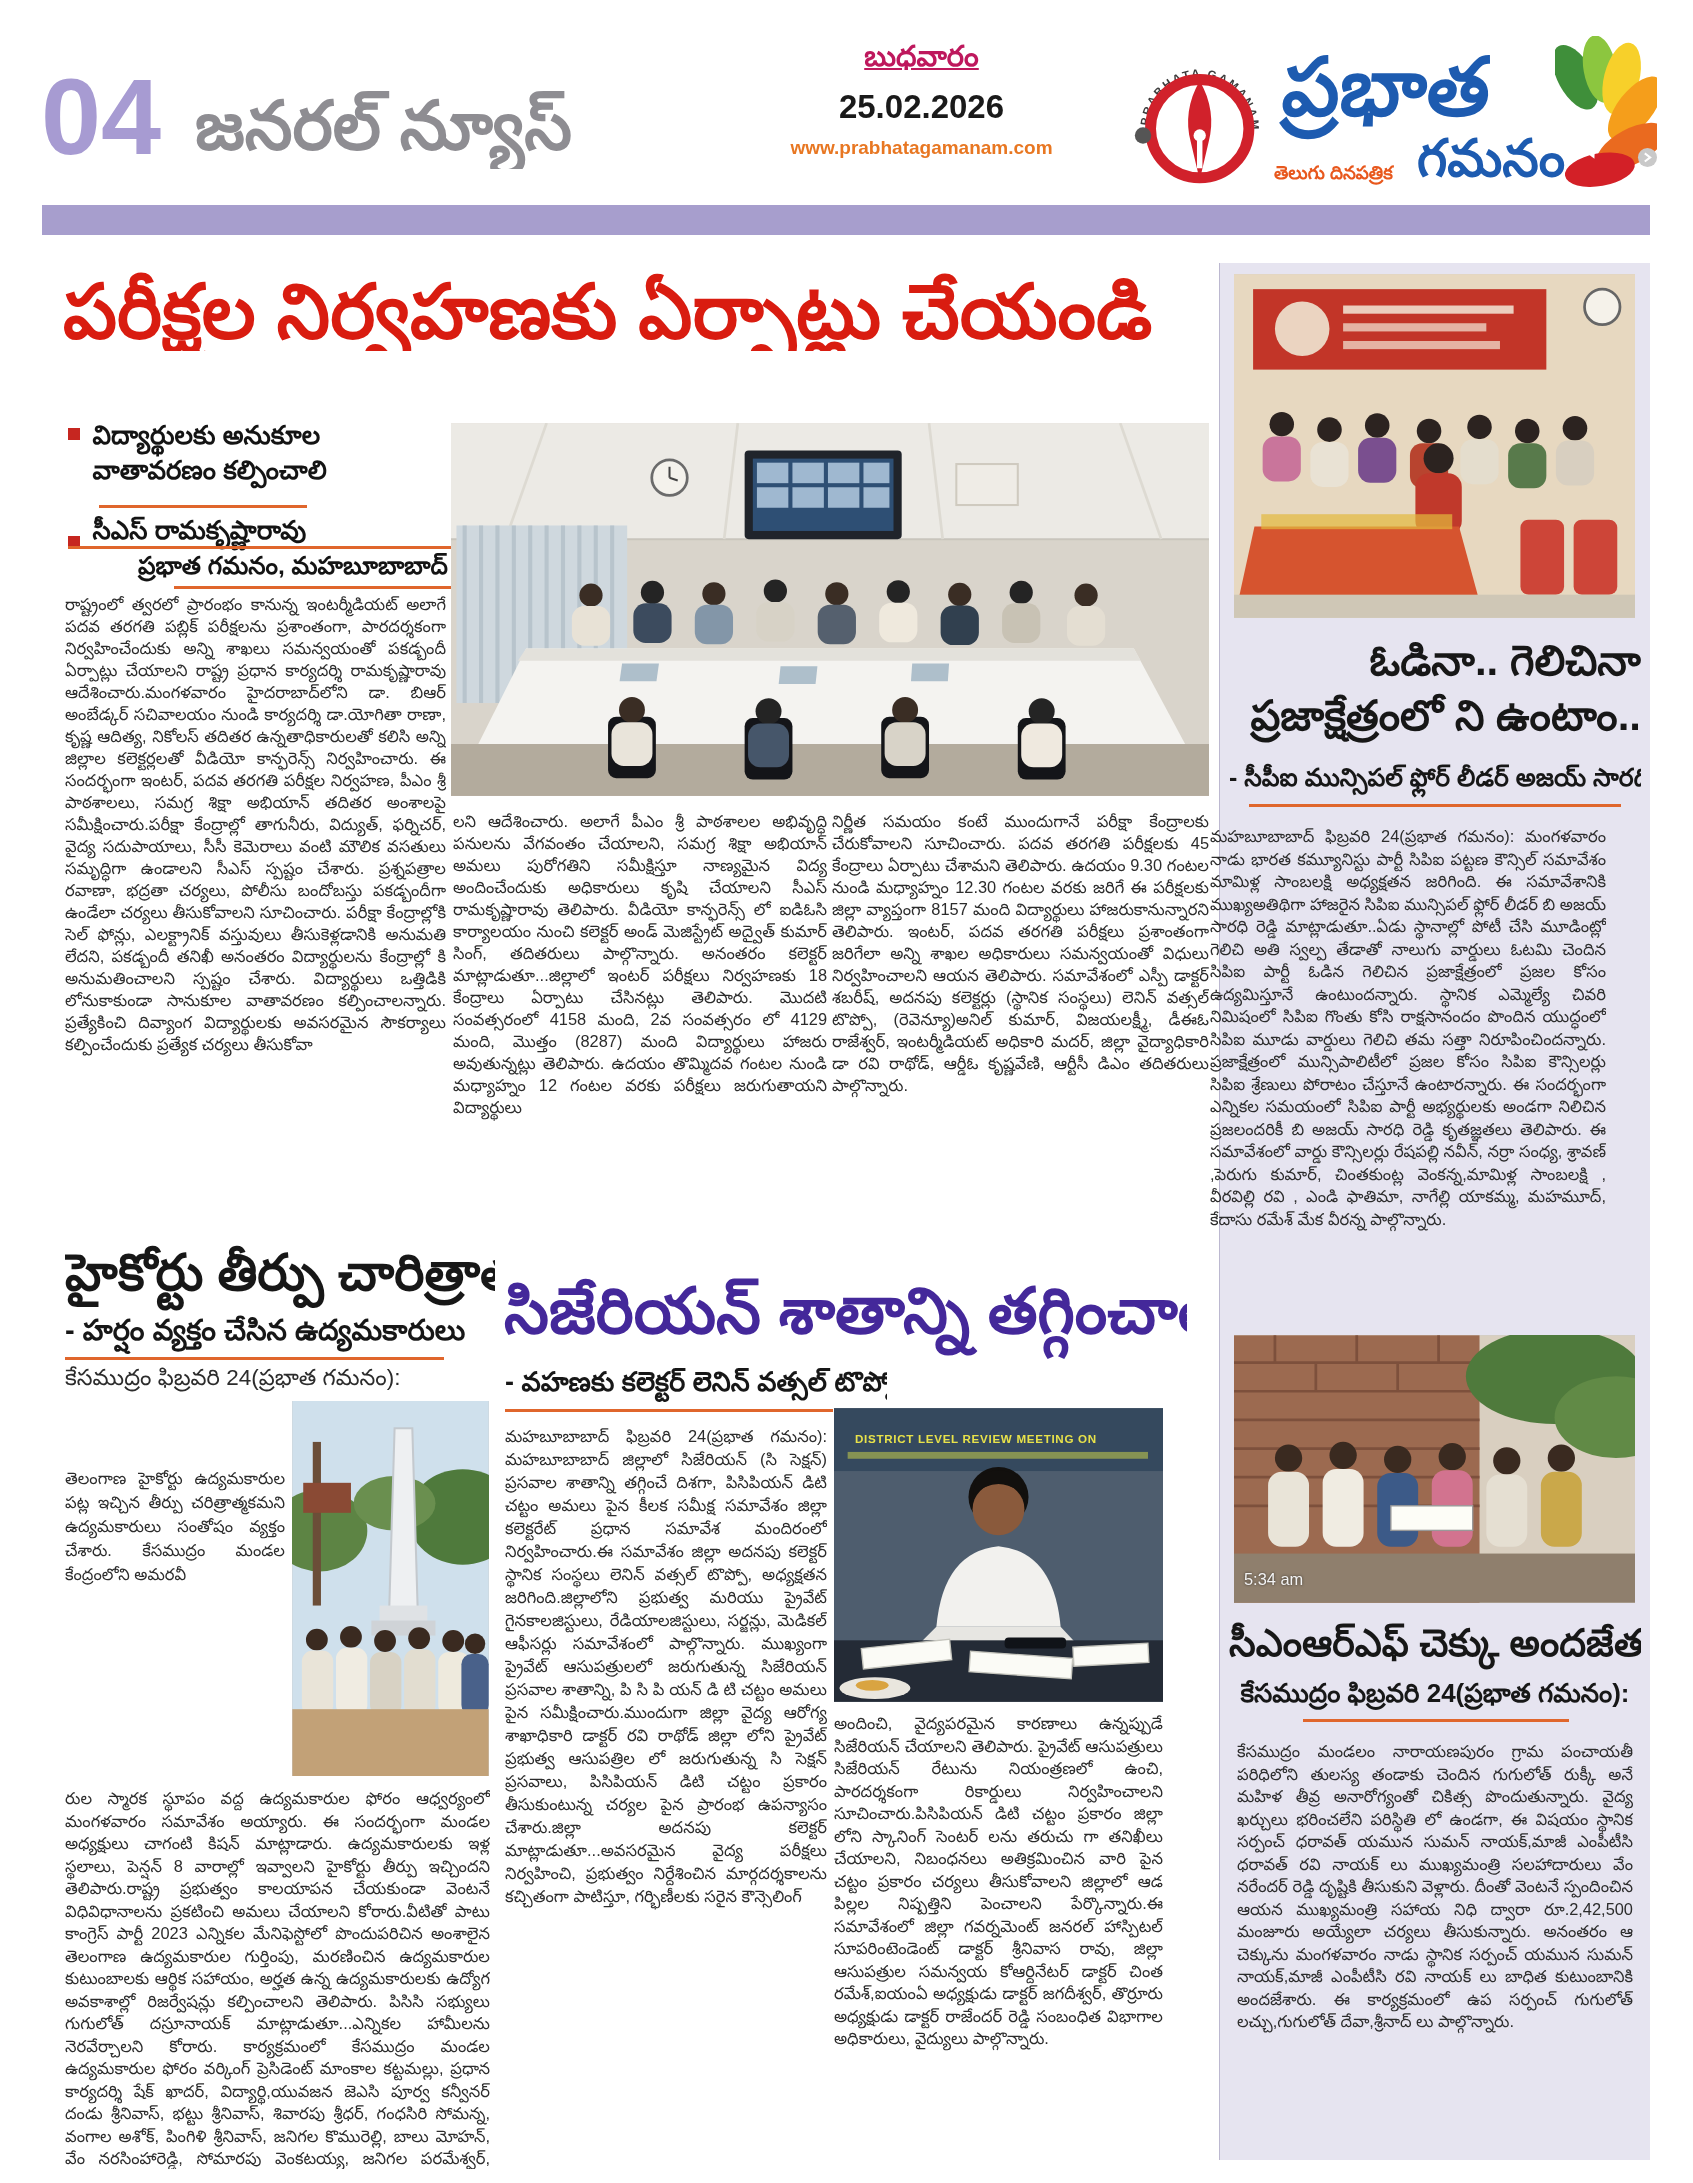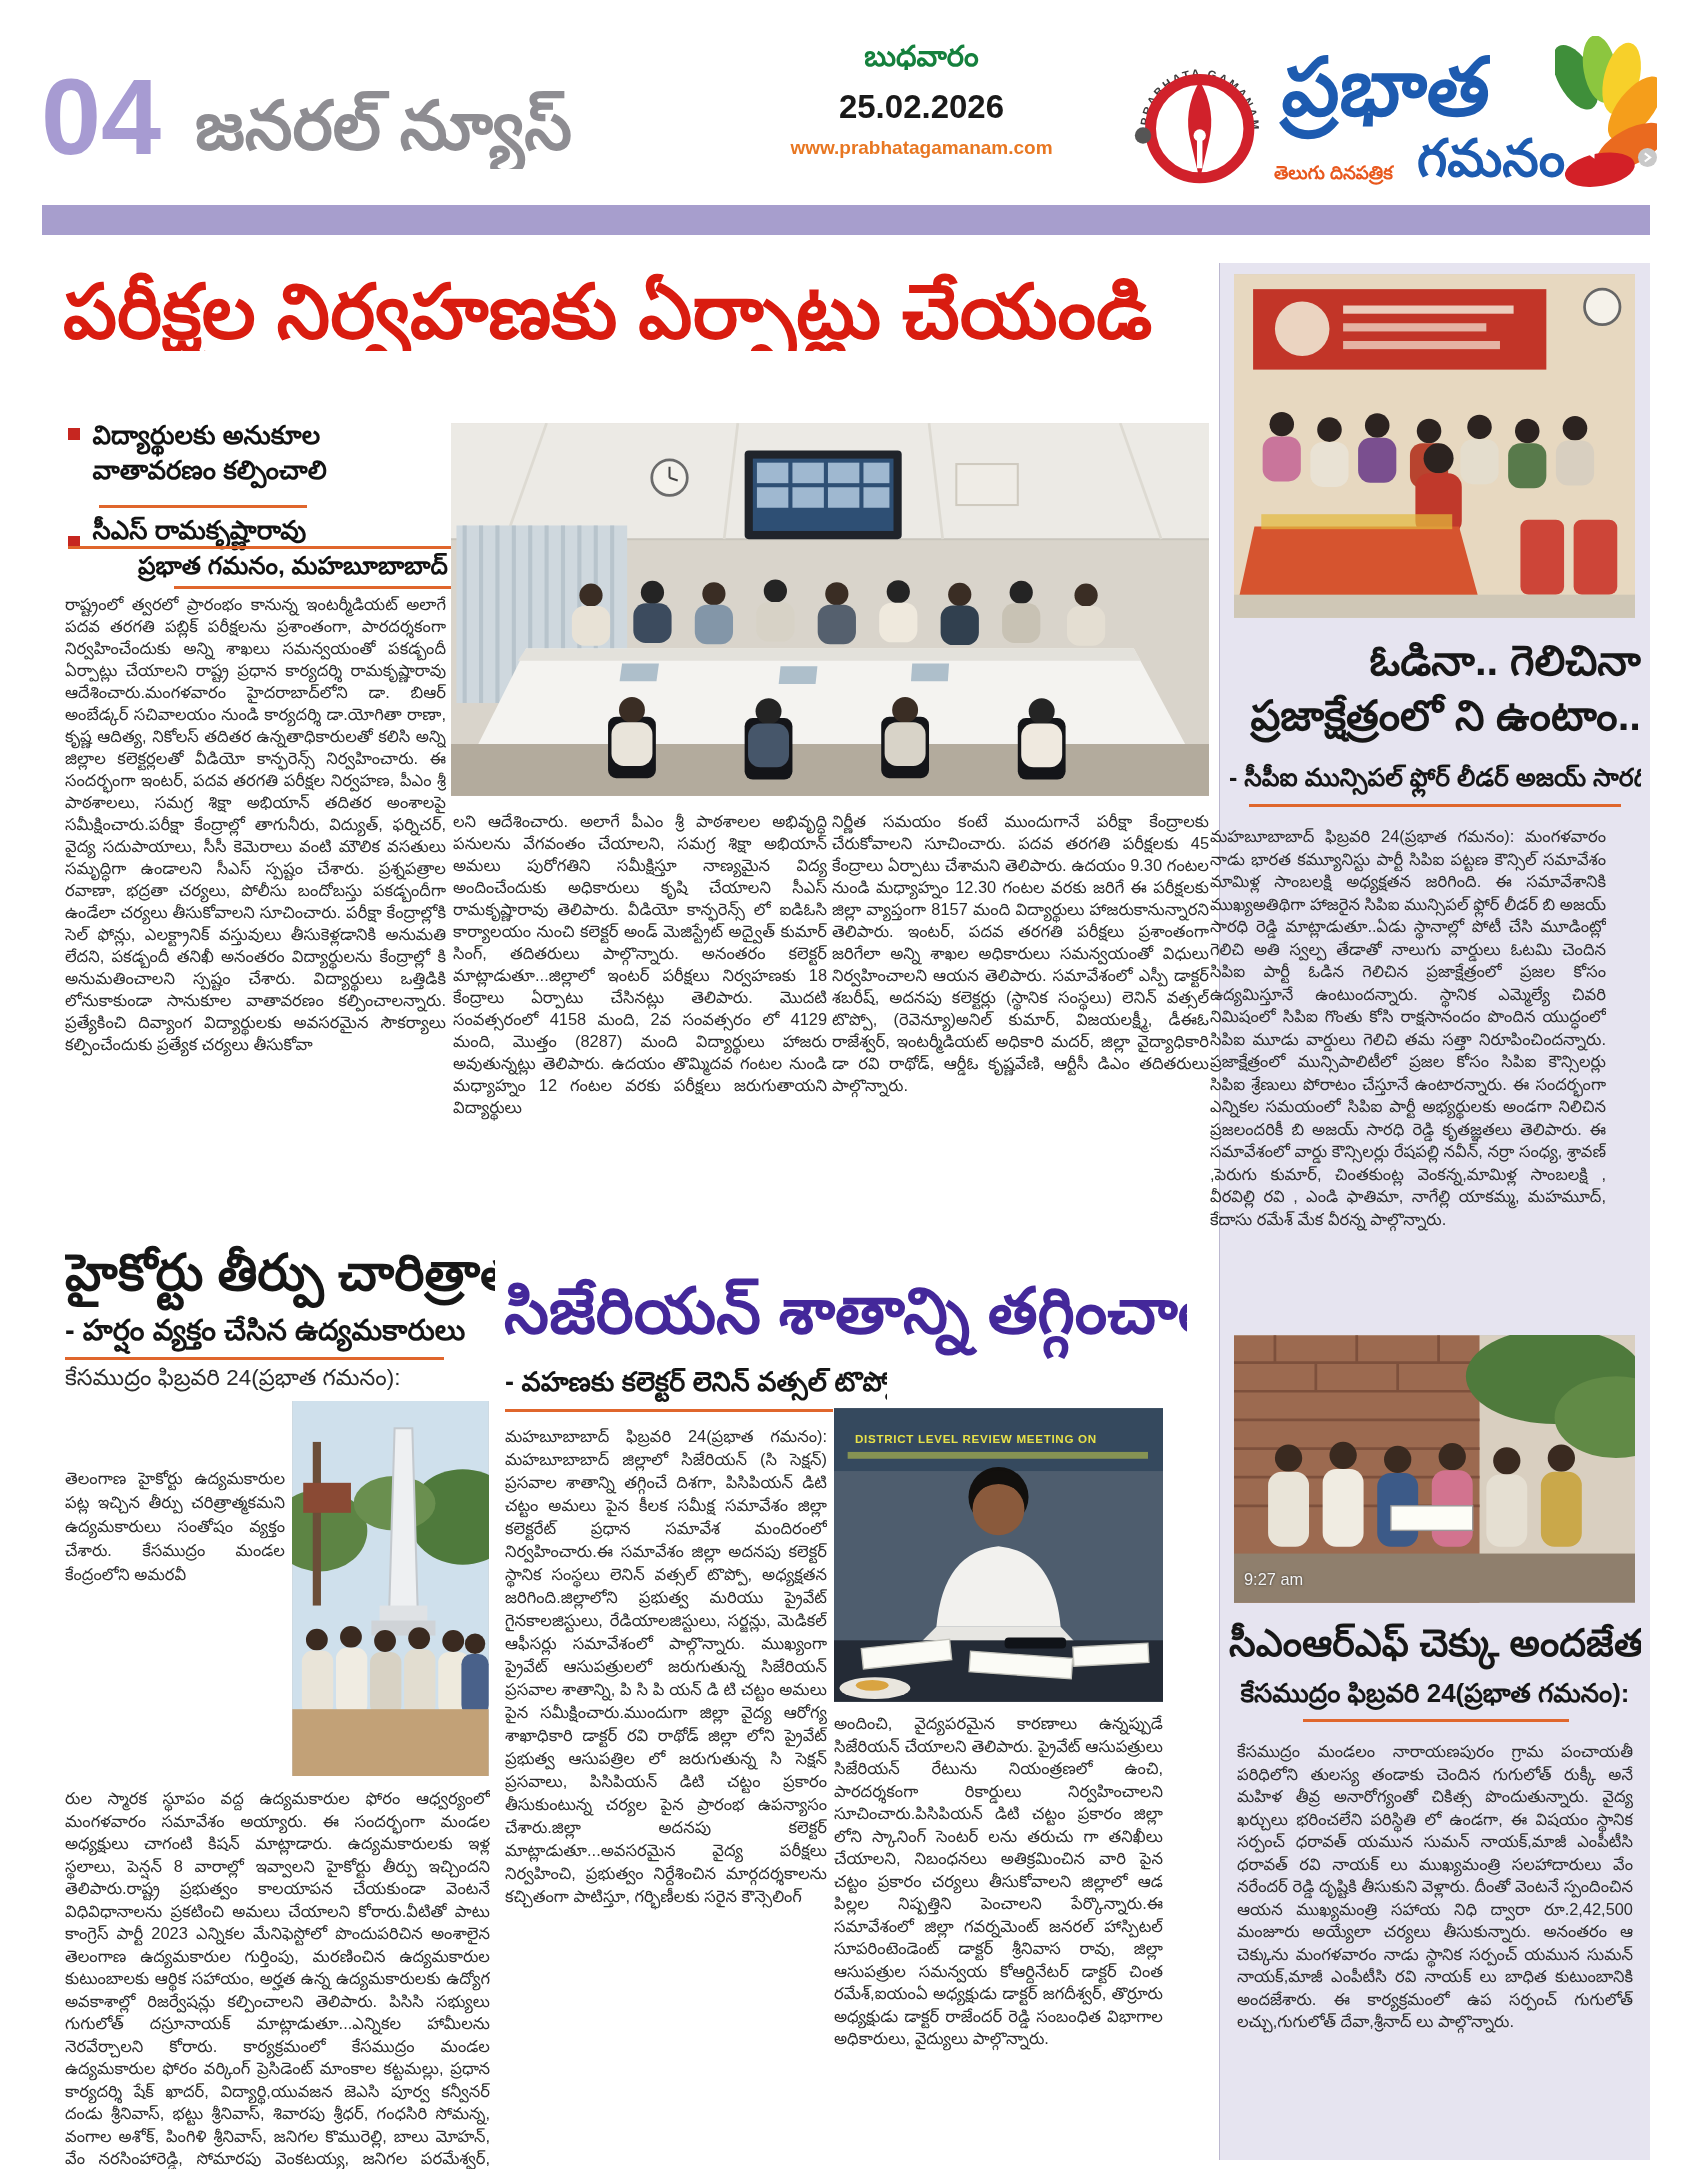--- a/index.html
+++ b/index.html
@@ -5,21 +5,21 @@
   html,body{margin:0;padding:0;background:#ffffff;}
   *{box-sizing:border-box;}
   .page{position:relative;width:1693px;height:2183px;background:#ffffff;overflow:hidden;
         font-family:"Liberation Sans",sans-serif;color:#222;}
   .abs{position:absolute;}
   
   .page-num{left:41px;top:63px;font-size:108px;font-weight:800;color:#a79bd2;line-height:1;}
   .section-title{left:195px;top:81px;font-size:68px;font-weight:800;color:#8e8d92;
                  white-space:nowrap;overflow:hidden;max-width:614px;line-height:1.3;}
   .date-block{left:785px;top:40px;width:273px;text-align:center;}
-  .weekday{font-size:29px;font-weight:700;color:#15803d;}
+  .weekday{font-size:29px;font-weight:700;color:#be185d;text-decoration:underline;}
   .date{font-size:33px;font-weight:800;color:#1a1a1a;margin-top:8.2px;}
   .website{font-size:19px;font-weight:700;color:#e87722;margin-top:11px;}
   .emblem{left:1128px;top:33px;width:140px;height:164px;}
   .logo-name1{left:1282px;top:41px;font-size:81px;font-weight:800;color:#1d5bb0;
               white-space:nowrap;transform:skewX(-4deg);}
   .logo-name2{left:1417px;top:128px;font-size:52px;font-weight:800;color:#1d5bb0;white-space:nowrap;}
   .logo-tagline{left:1274px;top:162px;font-size:18.4px;font-weight:700;color:#e8581d;white-space:nowrap;}
   .leaves{left:1555px;top:36px;width:102px;height:164px;}
   .header-bar{left:42px;top:205px;width:1608px;height:30px;background:#a79ecd;}
   
@@ -298,21 +298,21 @@
           <rect x="290" y="198" width="60" height="112" rx="20" fill="#d2738f"></rect>
         <circle cx="400" cy="184" r="20" fill="#3a2a20"></circle>
           <rect x="370" y="204" width="60" height="106" rx="20" fill="#e5dfd2"></rect>
         <circle cx="480" cy="180" r="20" fill="#3a2a20"></circle>
           <rect x="450" y="200" width="60" height="110" rx="20" fill="#caa84a"></rect>
       </g>
       <rect x="230" y="250" width="120" height="36" fill="#fdfdf7" stroke="#999" stroke-width="2"></rect>
       <rect y="320" width="588" height="72" fill="#8f7f6d"></rect>
     </svg>
   </div>
-  <div class="photo-time">9:27 am</div>
+  <div class="photo-time">5:34 am</div>
 
   <div class="abs cmrf-headline">సీఎంఆర్ఎఫ్ చెక్కు అందజేత</div>
   <div class="abs cmrf-dateline">కేసముద్రం ఫిబ్రవరి 24(ప్రభాత గమనం):</div>
   <div class="u-orange" style="left:1303px;top:1719px;width:266px;"></div>
   <div class="abs bodytxt cmrf-body">కేసముద్రం మండలం నారాయణపురం గ్రామ పంచాయతీ పరిధిలోని తులస్య తండాకు చెందిన గుగులోత్ రుక్కీ అనే మహిళ తీవ్ర అనారోగ్యంతో చికిత్స పొందుతున్నారు. వైద్య ఖర్చులు భరించలేని పరిస్థితి లో ఉండగా, ఈ విషయం స్థానిక సర్పంచ్ ధరావత్ యమున సుమన్ నాయక్,మాజీ ఎంపీటీసి ధరావత్ రవి నాయక్ లు ముఖ్యమంత్రి సలహాదారులు వేం నరేందర్ రెడ్డి దృష్టికి తీసుకుని వెళ్లారు. దీంతో వెంటనే స్పందించిన ఆయన ముఖ్యమంత్రి సహాయ నిధి ద్వారా రూ.2,42,500 మంజూరు అయ్యేలా చర్యలు తీసుకున్నారు. అనంతరం ఆ చెక్కును మంగళవారం నాడు స్థానిక సర్పంచ్ యమున సుమన్ నాయక్,మాజీ ఎంపీటీసి రవి నాయక్ లు బాధిత కుటుంబానికి అందజేశారు. ఈ కార్యక్రమంలో ఉప సర్పంచ్ గుగులోత్ లచ్చు,గుగులోత్ దేవా,శ్రీనాద్ లు పాల్గొన్నారు.</div>
 
   <div class="abs court-headline">హైకోర్టు తీర్పు చారిత్రాత్మకం</div>
   <div class="abs court-byline">- హర్షం వ్యక్తం చేసిన ఉద్యమకారులు</div>
   <div class="u-orange" style="left:65px;top:1357px;width:379px;"></div>
   <div class="abs court-dateline">కేసముద్రం ఫిబ్రవరి 24(ప్రభాత గమనం):</div>

